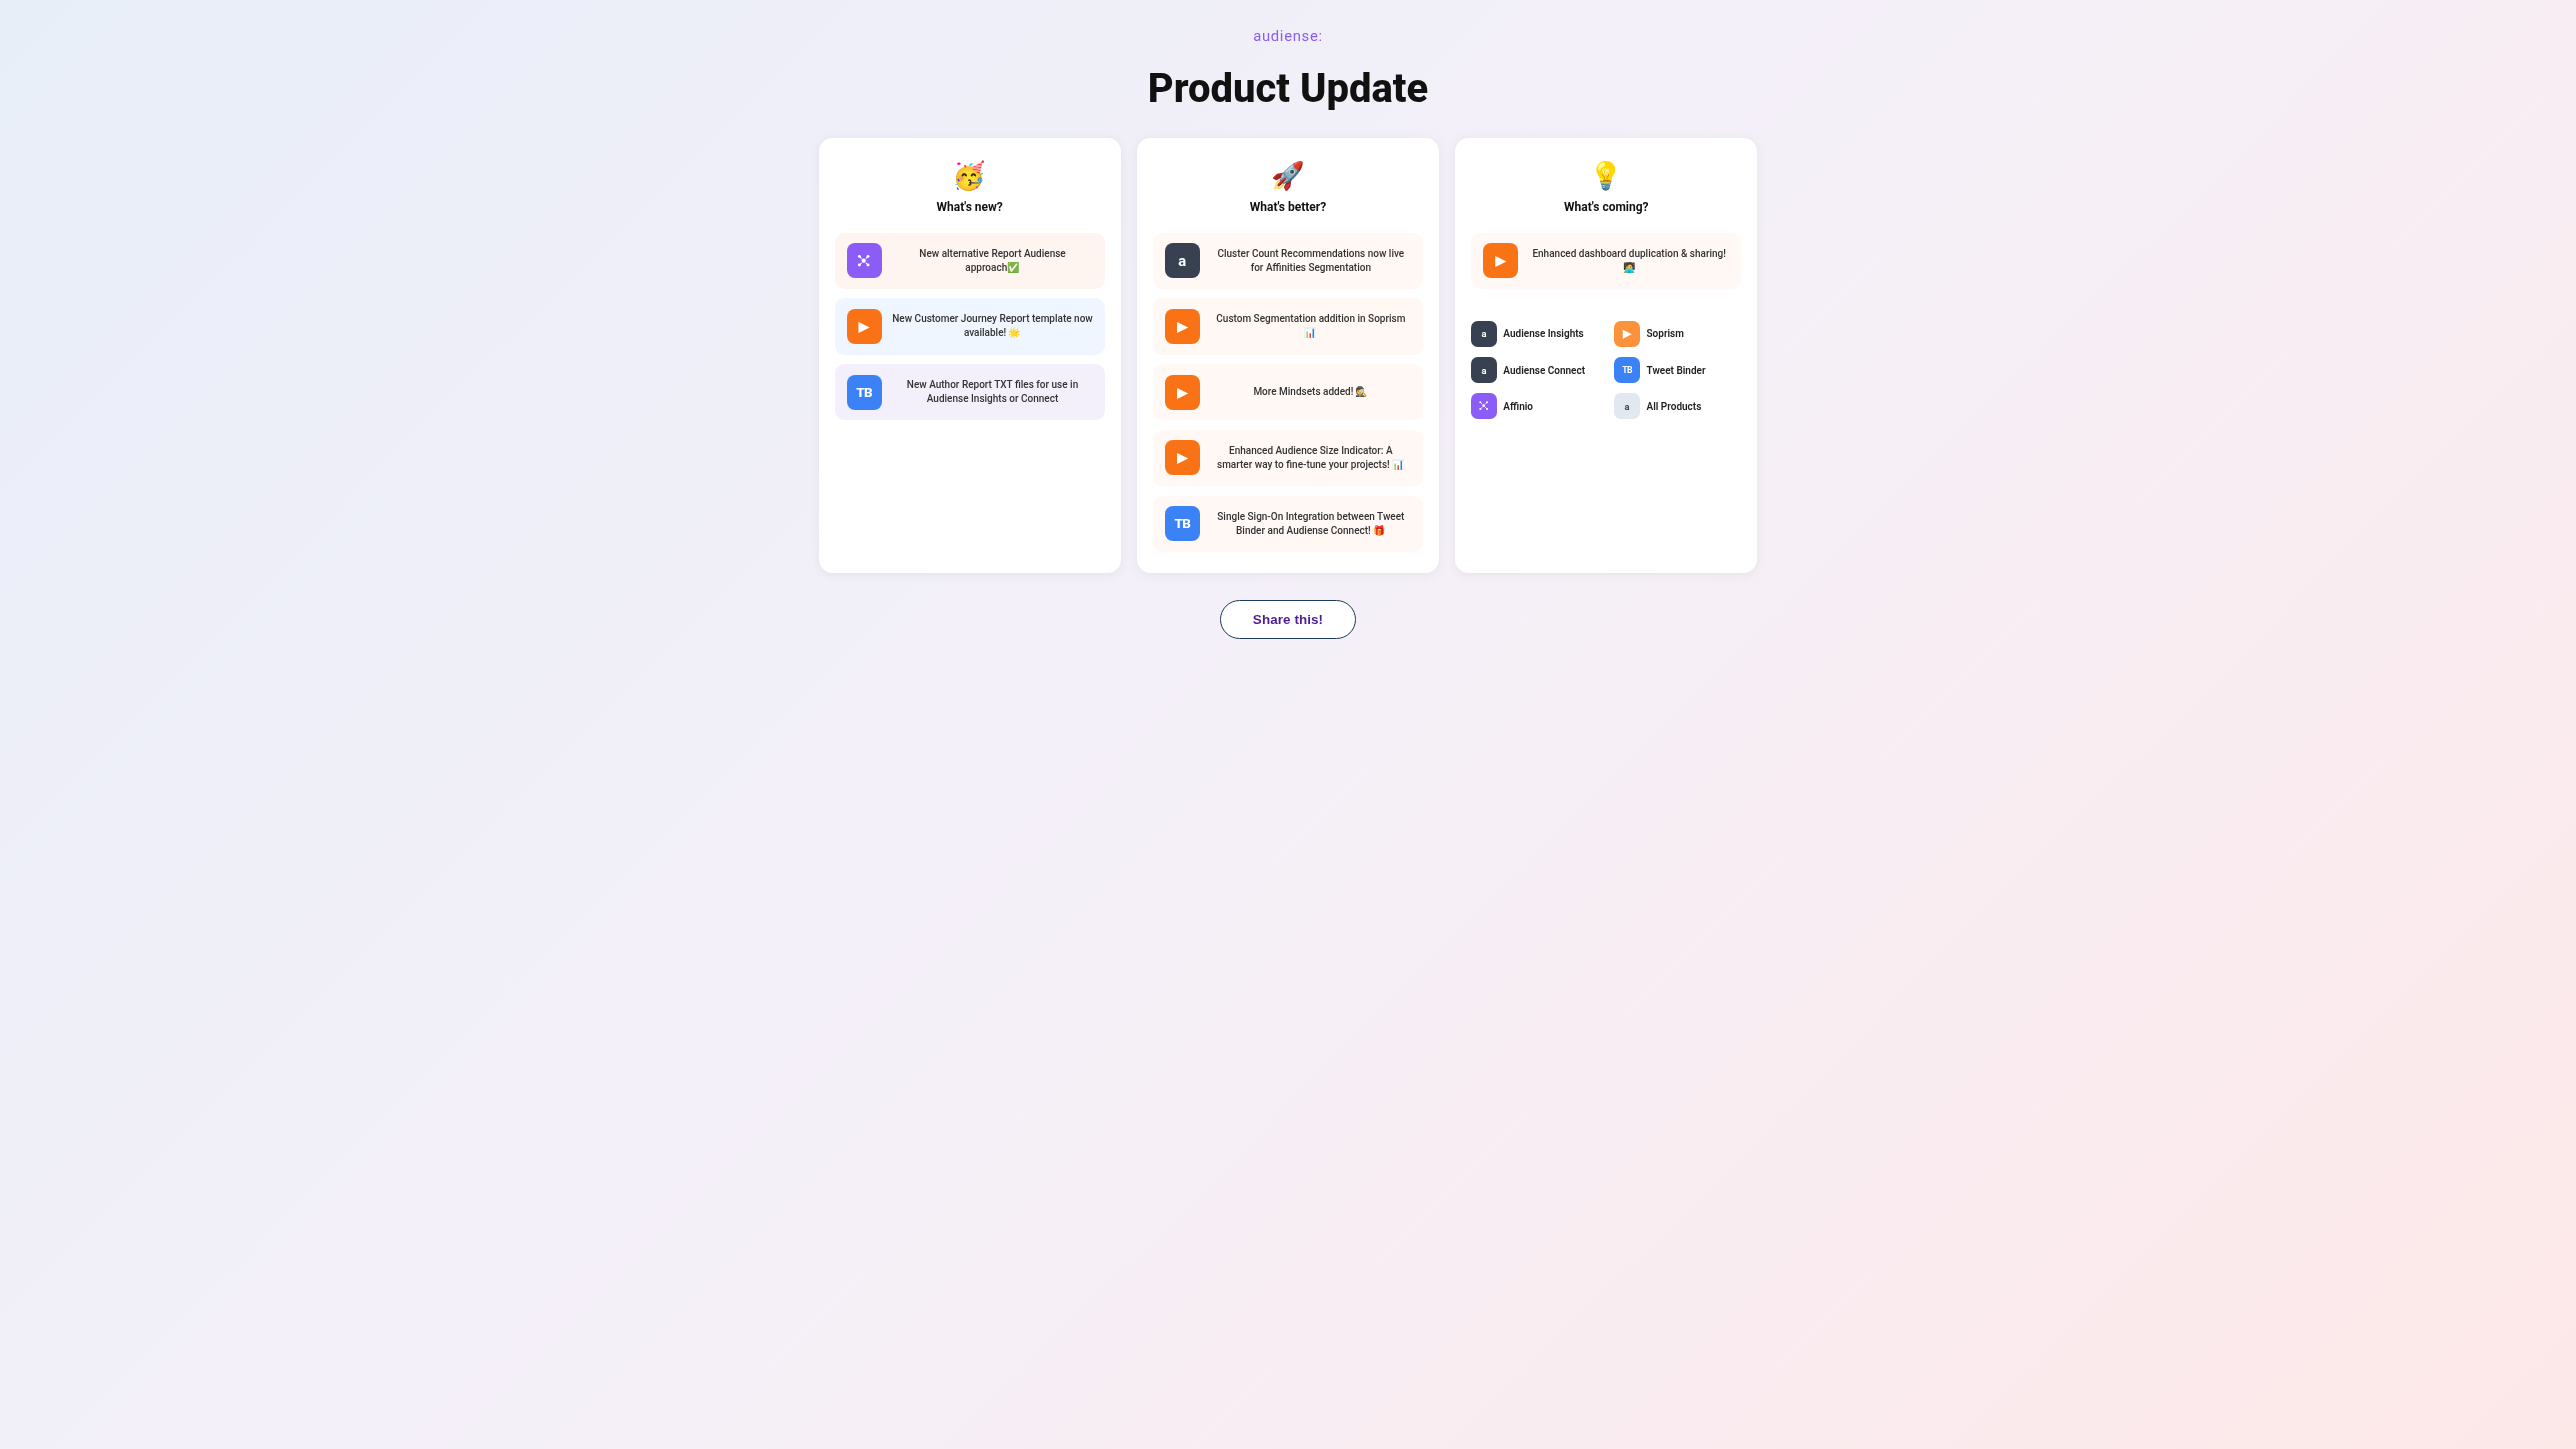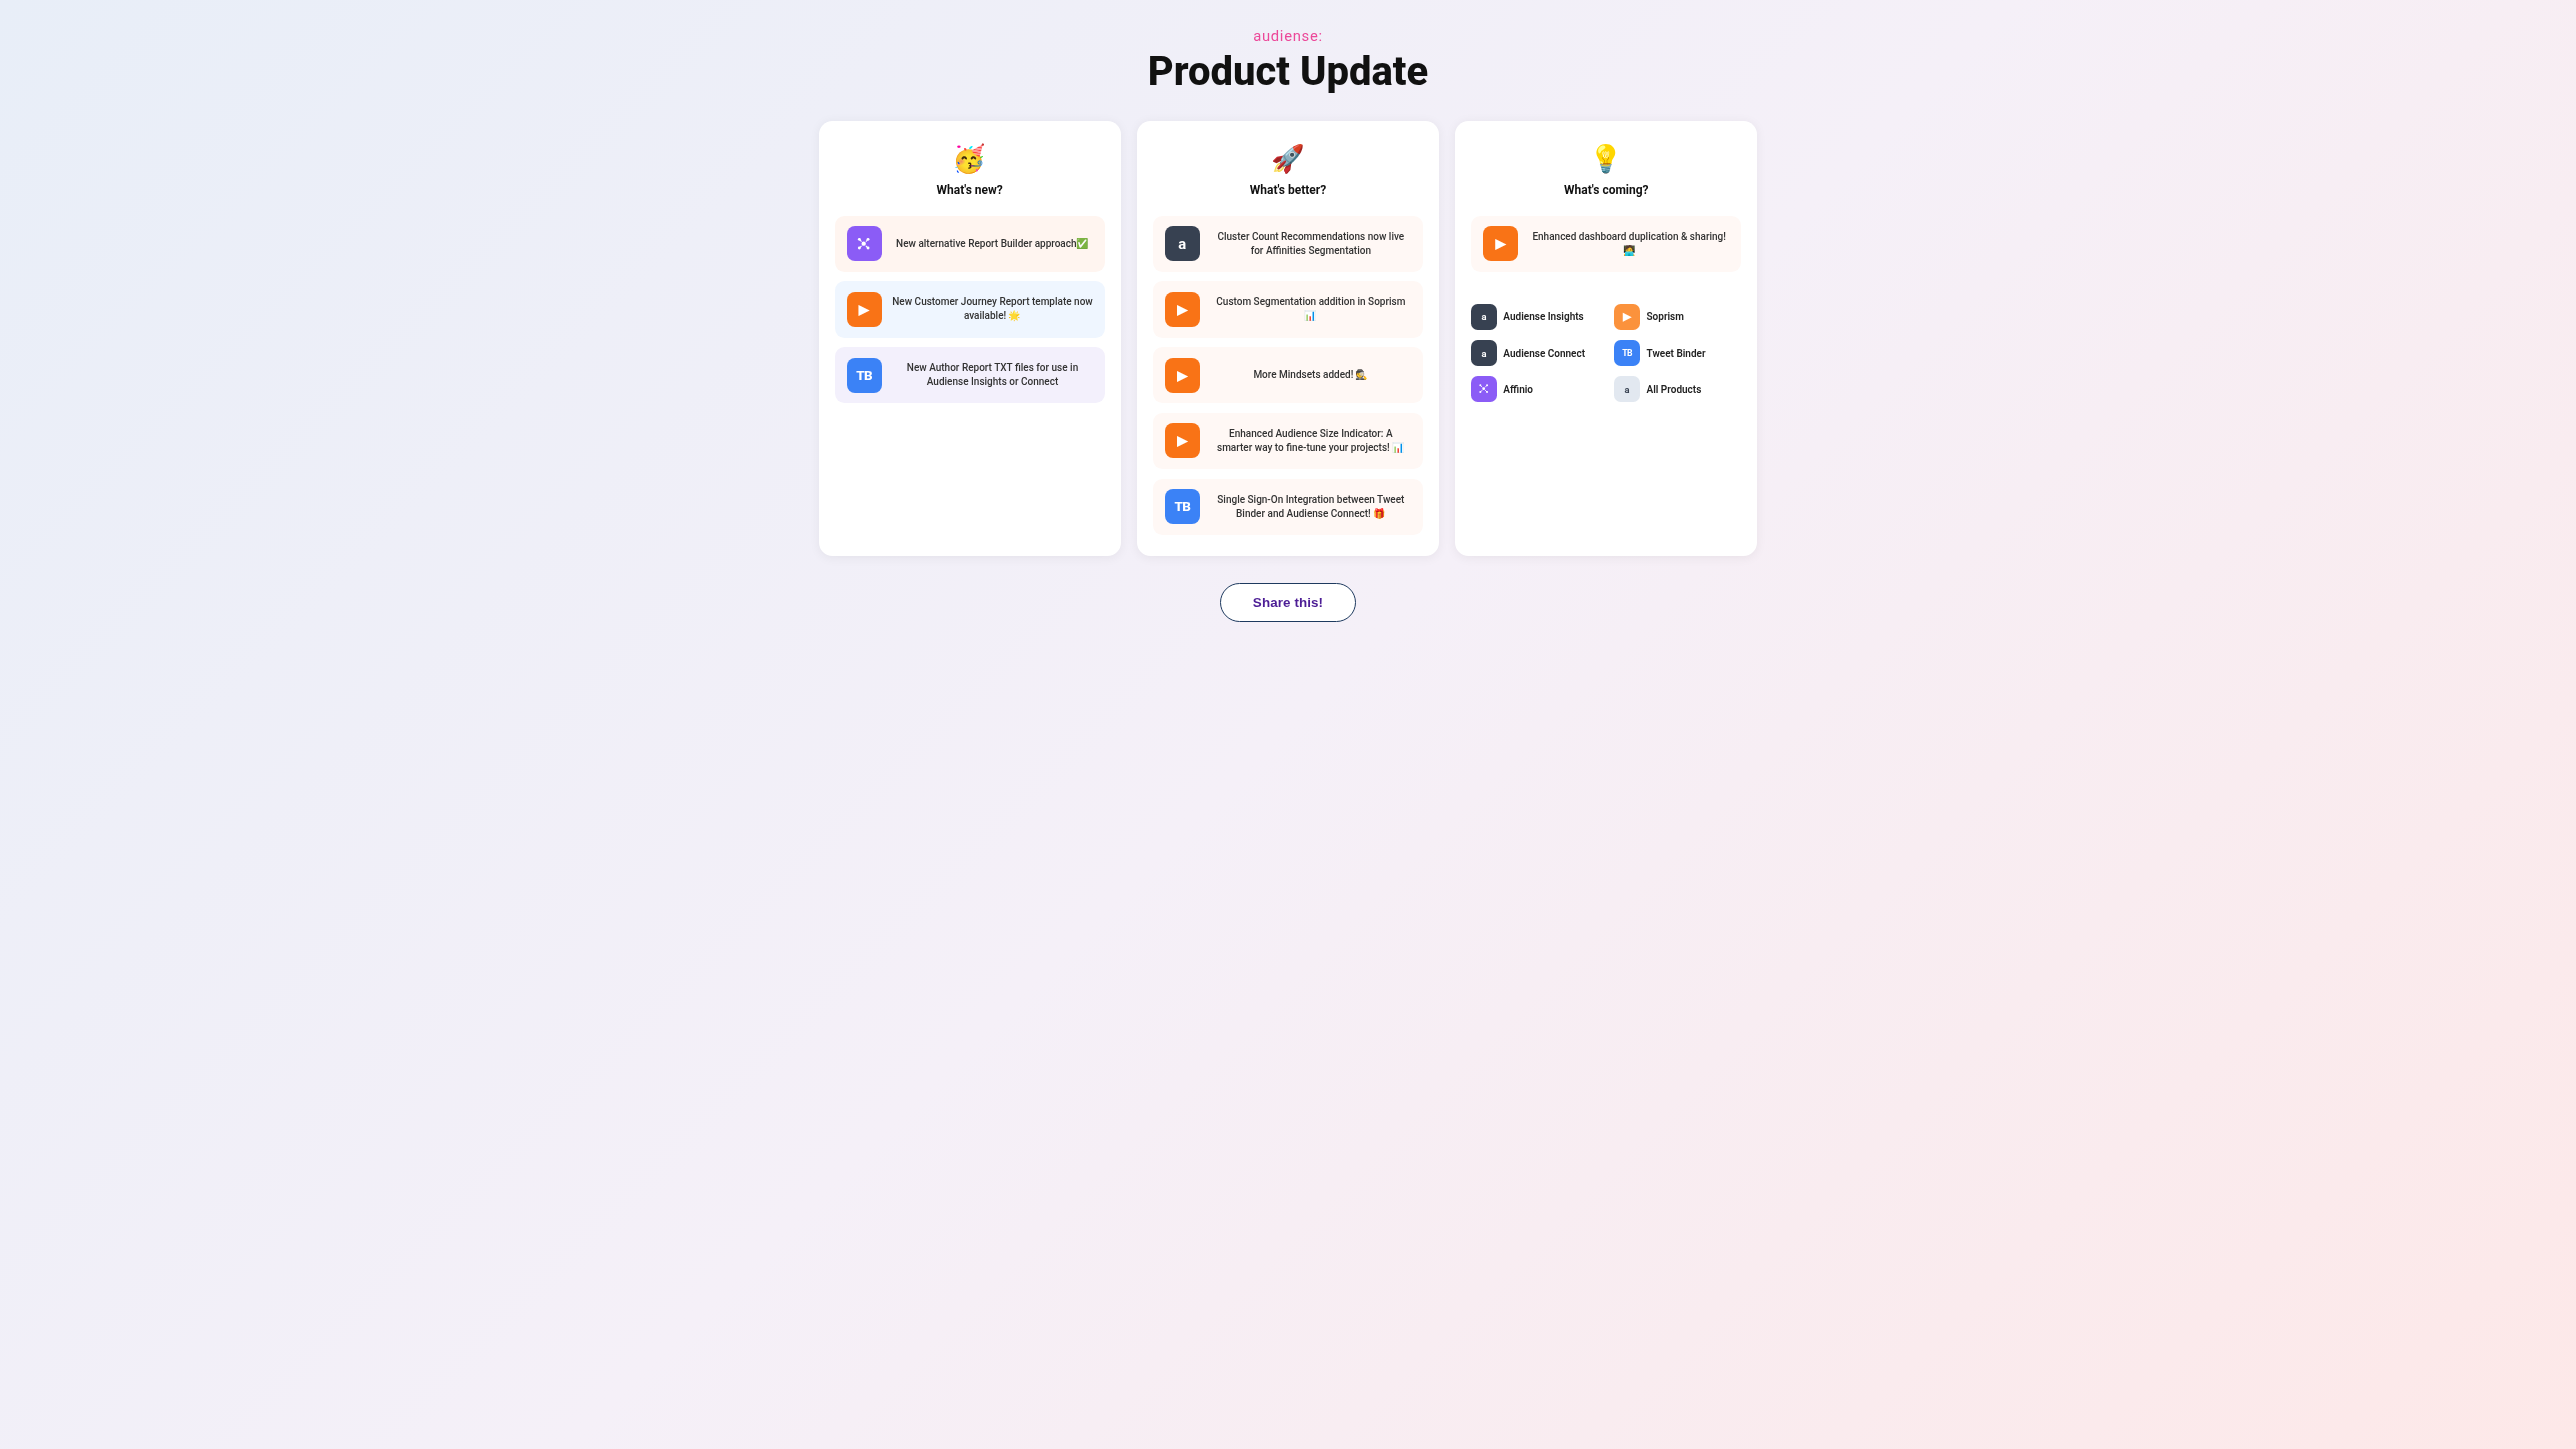--- a/index.html
+++ b/index.html
@@ -11,22 +11,22 @@
       flex-direction: column;
       align-items: center;
       padding: 27px 13.4px 40px;
     }
     .header {
       text-align: center;
       margin-bottom: 27px;
     }
     .logo {
       font-size: 14.8px;
-      color: #ec4899;
-      margin-bottom: 5px;
+      color: #8b5cf6;
+      margin-bottom: 22px;
       letter-spacing: 0.7px;
     }
     .page-title {
       font-size: 40px;
       font-weight: 800;
       color: #111;
       line-height: 1.1;
     }
     .columns {
       display: flex;
@@ -162,21 +162,21 @@
           <circle cx="6" cy="6" r="2" fill="white"></circle>
           <circle cx="18" cy="6" r="2" fill="white"></circle>
           <circle cx="6" cy="18" r="2" fill="white"></circle>
           <circle cx="18" cy="18" r="2" fill="white"></circle>
           <line x1="9" y1="9" x2="6" y2="6" stroke="white" stroke-width="1.5"></line>
           <line x1="15" y1="9" x2="18" y2="6" stroke="white" stroke-width="1.5"></line>
           <line x1="9" y1="15" x2="6" y2="18" stroke="white" stroke-width="1.5"></line>
           <line x1="15" y1="15" x2="18" y2="18" stroke="white" stroke-width="1.5"></line>
         </svg>
       </div>
-      <span class="item-text">New alternative Report Builder approach✅</span>
+      <span class="item-text">New alternative Report Audiense approach✅</span>
     </div>
 
     <div class="item">
       <div class="item-icon icon-orange">
         <span style="font-size:13.4px;">▶</span>
       </div>
       <span class="item-text">New Customer Journey Report template now available! 🌟</span>
     </div>
 
     <div class="item">

